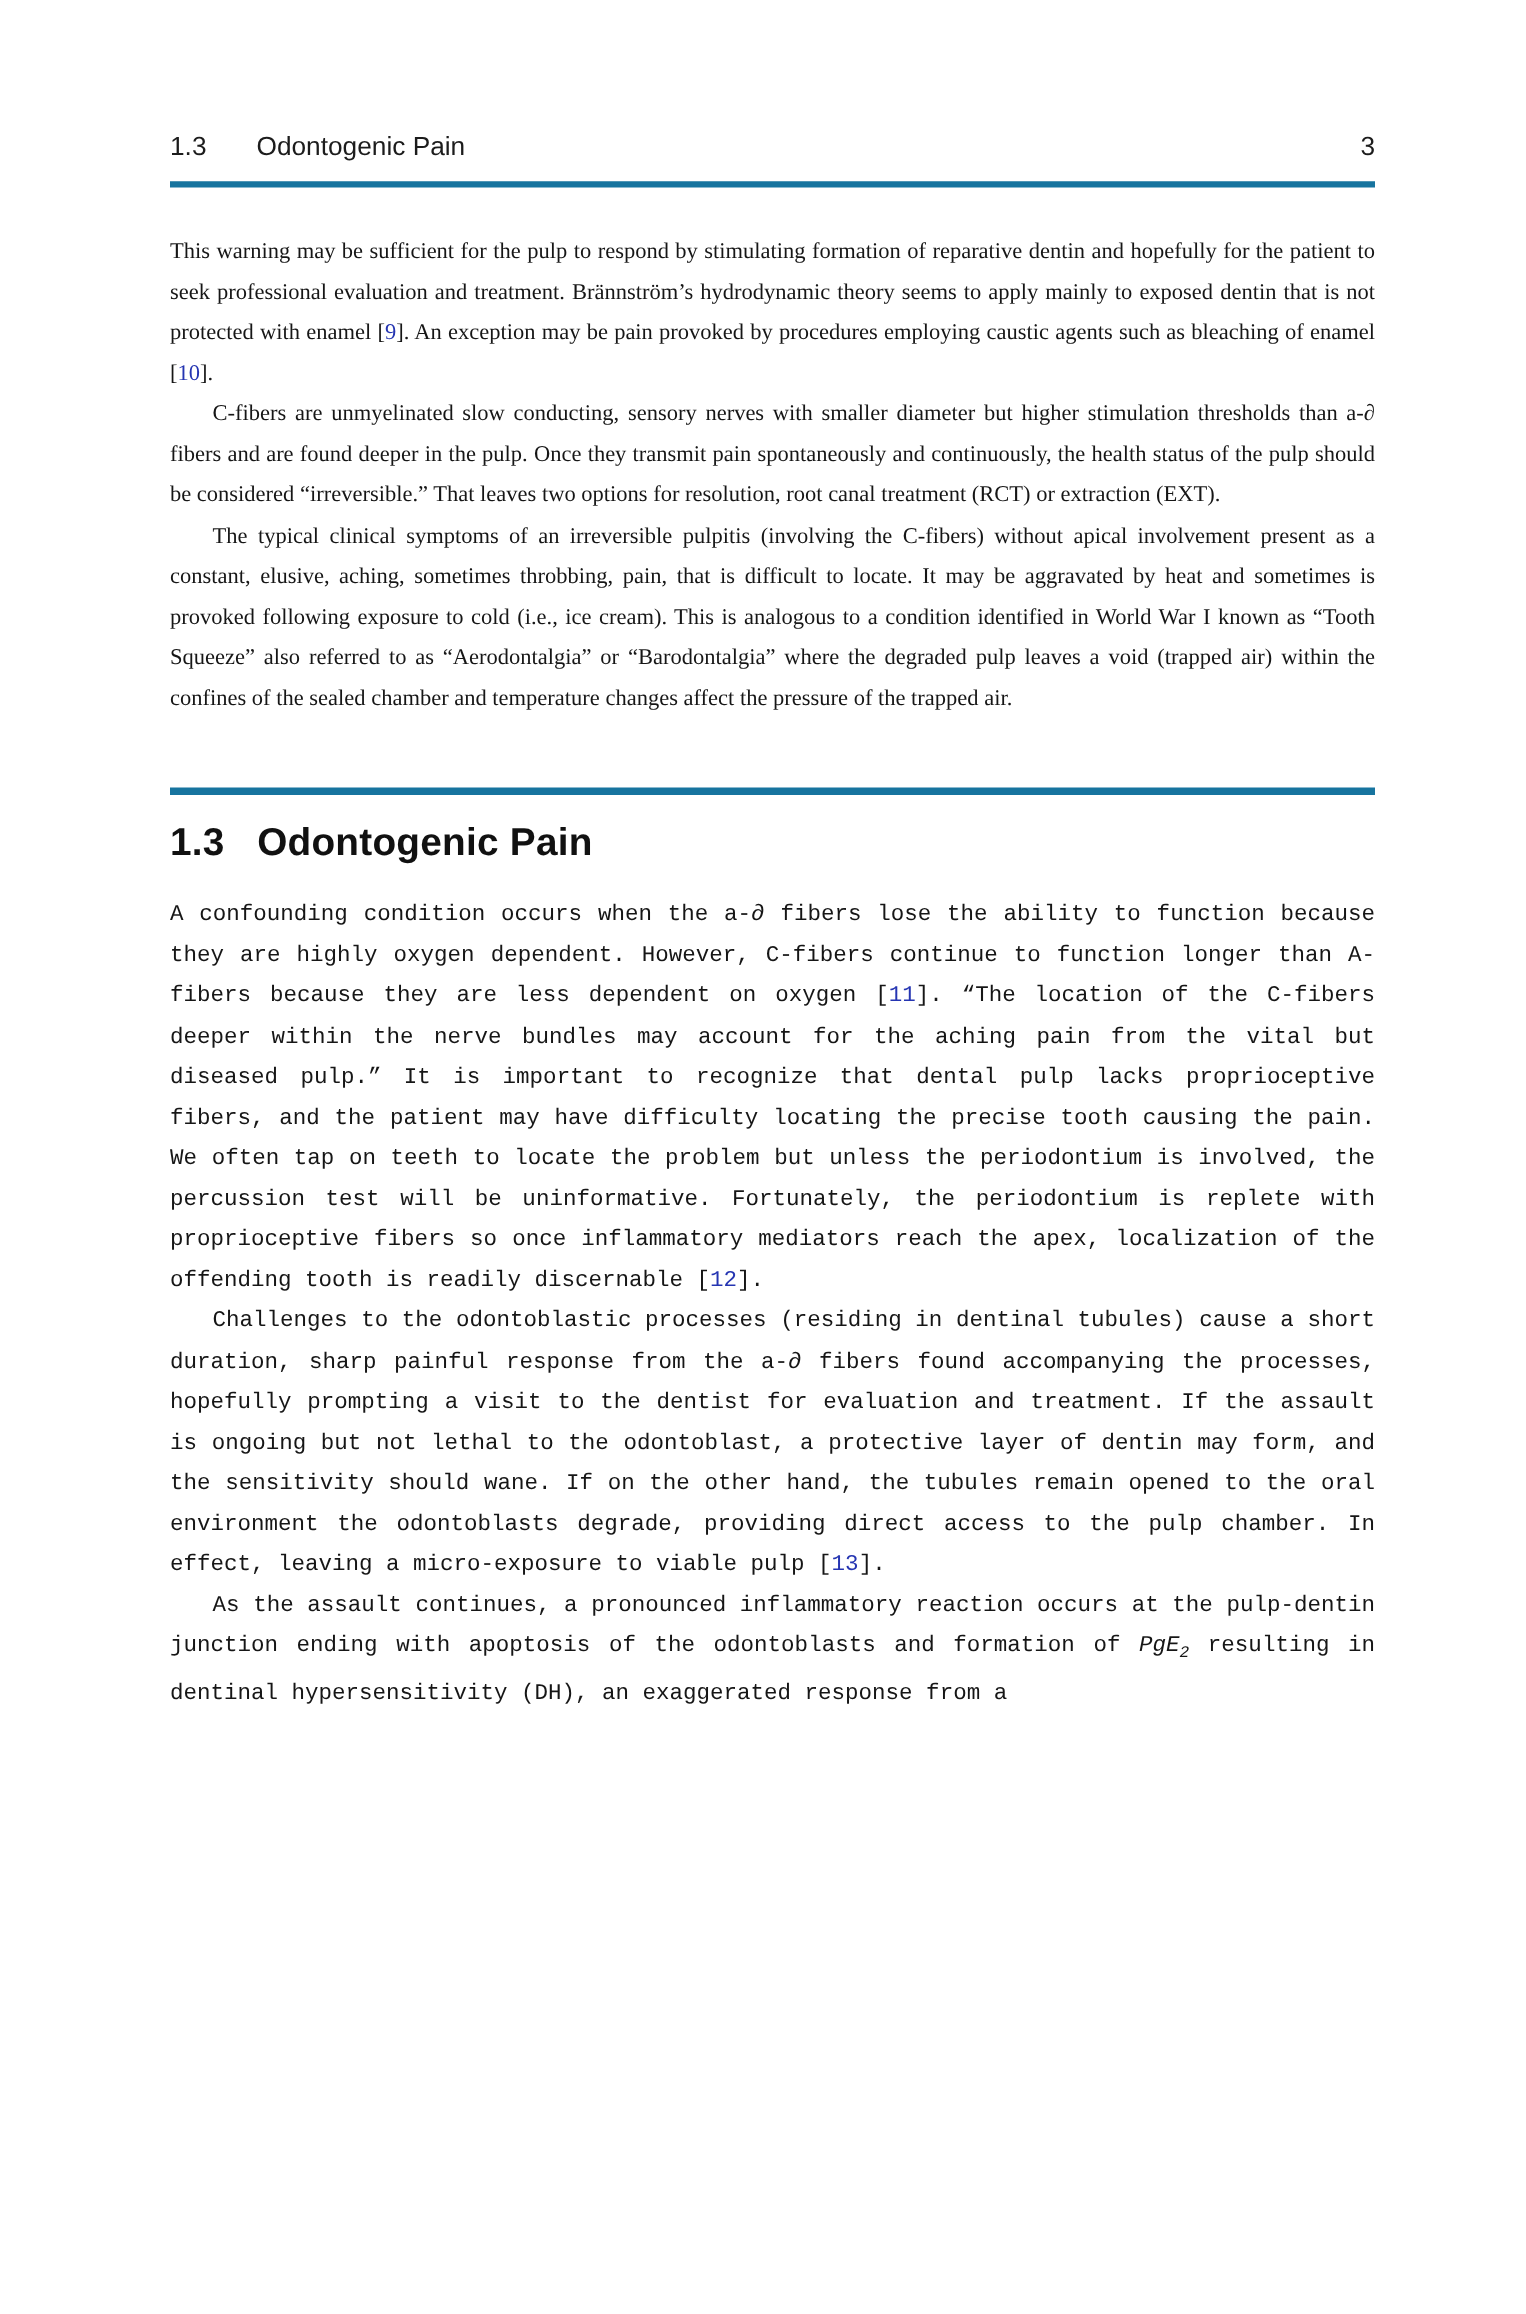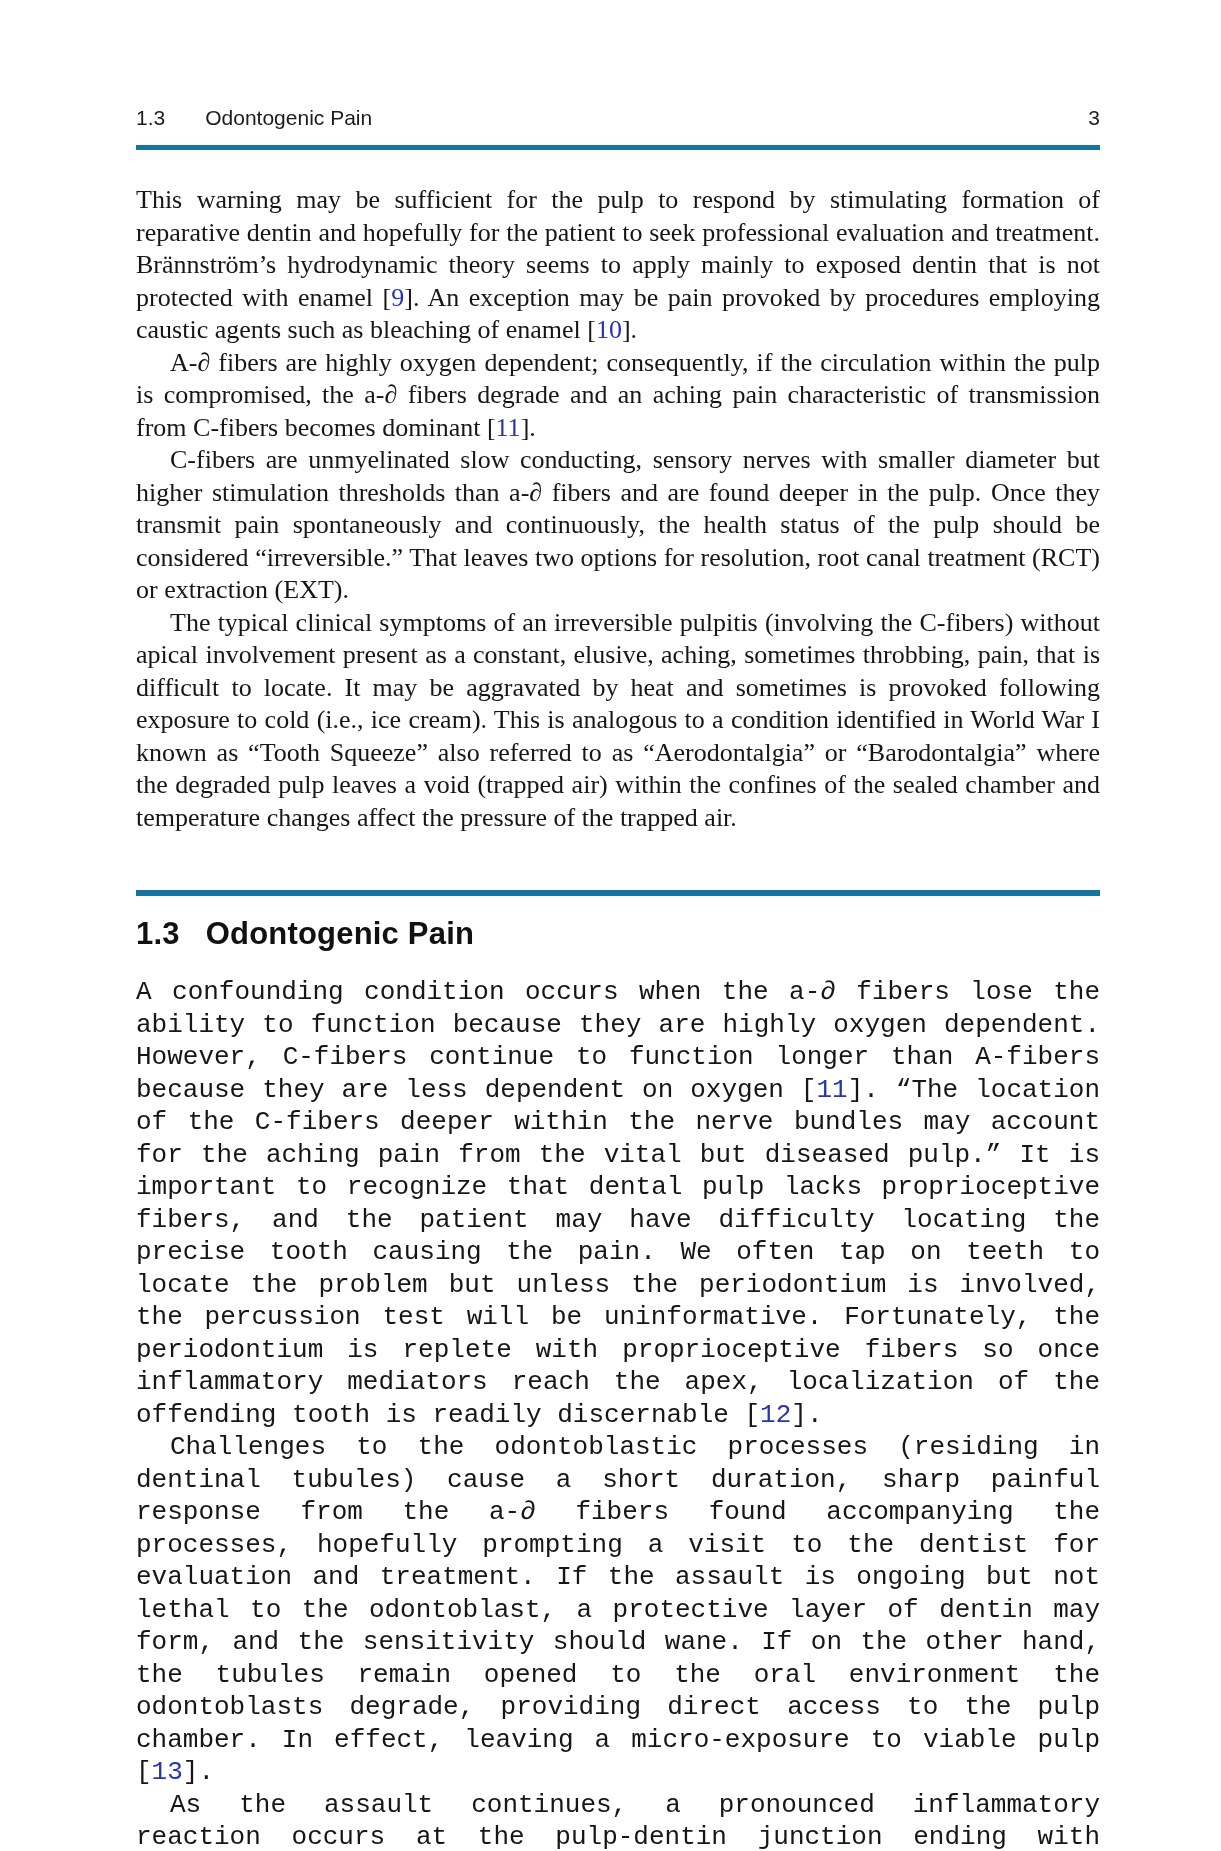--- a/index.html
+++ b/index.html
@@ -38,21 +38,21 @@
     margin-right: 40px;
   }
   .rule {
     margin-top: 14px;
     height: 5px;
     background: var(--accent, #17749f);
   }
   
   .bodyblock {
     margin-top: 34px;
-    font-size: 26px;
+    font-size: 18px;
     line-height: 32.5px;
     text-align: justify;
   }
   .para {
     margin: 0;
     padding: 0;
   }
   .para.indent {
     text-indent: 34px;
   }
@@ -101,21 +101,20 @@
       <span>
         <span class="rh-number">1.3</span><span>Odontogenic Pain</span>
       </span>
       <span>3</span>
     </div>
 
     <div class="rule"></div>
 
     <div class="bodyblock" id="intro-paragraphs">
         <p class="para">This warning may be sufficient for the pulp to respond by stimulating formation of reparative dentin and hopefully for the patient to seek professional evaluation and treatment. Brännström’s hydrodynamic theory seems to apply mainly to exposed dentin that is not protected with enamel [<span class="cite">9</span>]. An exception may be pain provoked by procedures employing caustic agents such as bleaching of enamel [<span class="cite">10</span>].</p>
-        <p class="para indent">A-<span class="ital">∂</span> fibers are highly oxygen dependent; consequently, if the circulation within the pulp is compromised, the a-<span class="ital">∂</span> fibers degrade and an aching pain characteristic of transmission from C-fibers becomes dominant [<span class="cite">11</span>].</p>
         <p class="para indent">C-fibers are unmyelinated slow conducting, sensory nerves with smaller diameter but higher stimulation thresholds than a-<span class="ital">∂</span> fibers and are found deeper in the pulp. Once they transmit pain spontaneously and continuously, the health status of the pulp should be considered “irreversible.” That leaves two options for resolution, root canal treatment (RCT) or extraction (EXT).</p>
         <p class="para indent">The typical clinical symptoms of an irreversible pulpitis (involving the C-fibers) without apical involvement present as a constant, elusive, aching, sometimes throbbing, pain, that is difficult to locate. It may be aggravated by heat and sometimes is provoked following exposure to cold (i.e., ice cream). This is analogous to a condition identified in World War I known as “Tooth Squeeze” also referred to as “Aerodontalgia” or “Barodontalgia” where the degraded pulp leaves a void (trapped air) within the confines of the sealed chamber and temperature changes affect the pressure of the trapped air.</p>
       </div>
 
     <div class="section-rule"></div>
 
     <div class="section-heading">
       <span class="sh-number">1.3</span><span>Odontogenic Pain</span>
     </div>
 

